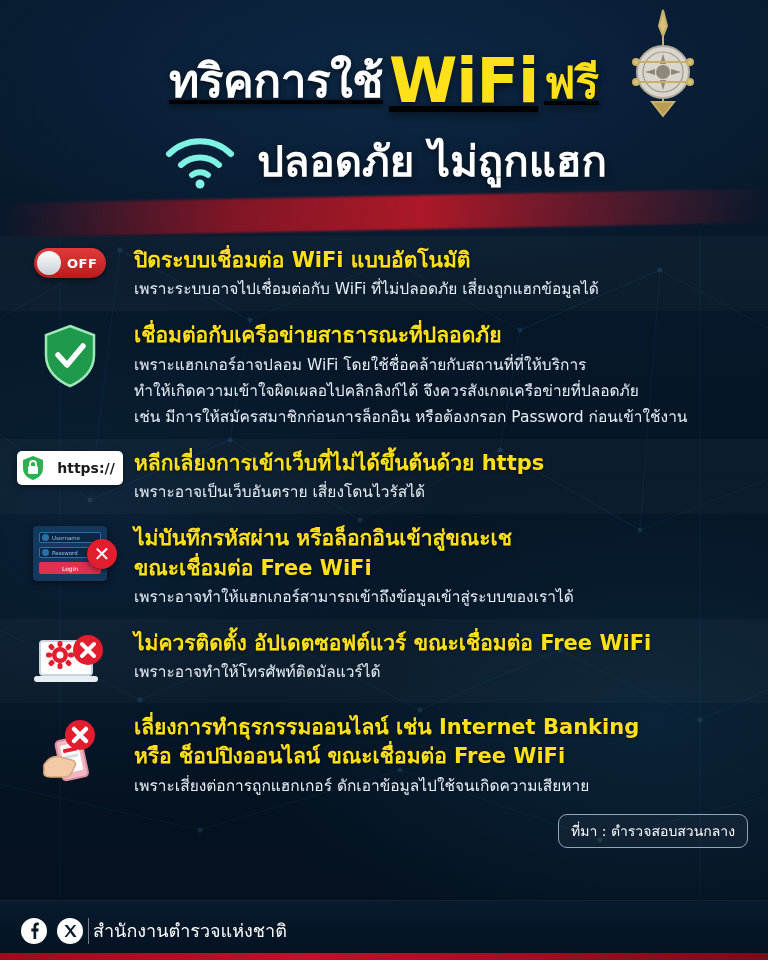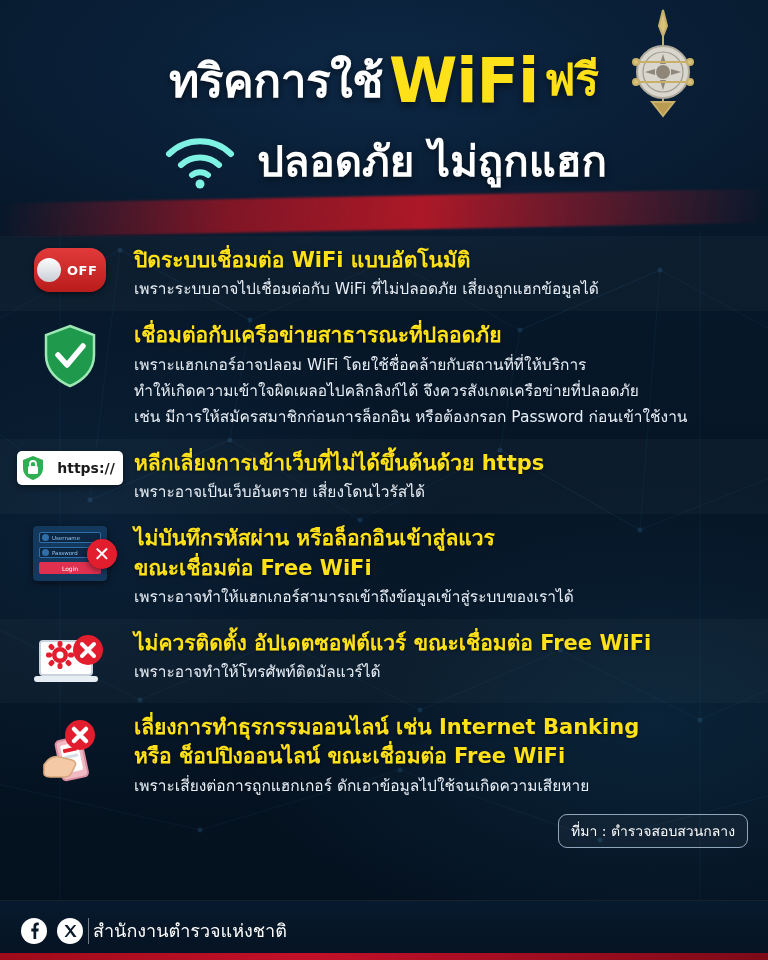--- a/index.html
+++ b/index.html
@@ -26,22 +26,23 @@
     pointer-events: none;
   }
   
   .header {
     position: relative;
     height: 222px;
   }
   .title-row {
     position: absolute;
     top: 44px; left: 0; right: 0;
-    display: flex; align-items: flex-start; justify-content: center;
+    display: flex; align-items: flex-end; justify-content: center;
     gap: 6px;
+    text-decoration: underline;
   }
   .t-white {
     color: #ffffff;
     font-size: 46px;
     font-weight: bold;
     letter-spacing: -0.5px;
     text-shadow: 0 2px 6px rgba(0,0,0,.6);
   }
   .t-yellow {
     color: #ffe11a;
@@ -150,21 +151,21 @@
     margin: 0 4px;
   }
   .org { color: #ffffff; font-size: 18px; }
   .bottom-bar {
     position: absolute; left: 0; right: 0; bottom: 0;
     height: 7px;
     background: linear-gradient(90deg, #9e0b1b 0%, #c3102a 40%, #7c0a18 100%);
   }
   
   .off-toggle {
-    width: 72px; height: 44px; border-radius: 16px;
+    width: 72px; height: 30px; border-radius: 16px;
     background: linear-gradient(180deg,#e23a3a,#b91c1c);
     display: flex; align-items: center; gap: 6px;
     padding: 3px;
     box-shadow: 0 2px 5px rgba(0,0,0,.5);
   }
   .off-knob {
     width: 24px; height: 24px; border-radius: 50%;
     background: linear-gradient(180deg,#fdfdfd,#c9cfd6);
   }
   .off-text { color: #fff; font-size: 13px; font-weight: bold; letter-spacing: .5px; }
@@ -342,21 +343,21 @@
           </div>
           <div class="login-field">
             <span class="login-dot"></span>
             <span class="login-ph">Password</span>
           </div>
           <div class="login-btn">Login</div>
           <div class="x-badge">✕</div>
         </div>
       </div>
       <div class="txt-cell">
-        <div class="head">ไม่บันทึกรหัสผ่าน หรือล็อกอินเข้าสู่ลแวร</div>
+        <div class="head">ไม่บันทึกรหัสผ่าน หรือล็อกอินเข้าสู่ขณะเช</div>
         <div class="head">ขณะเชื่อมต่อ Free WiFi</div>
         <div class="desc">เพราะอาจทำให้แฮกเกอร์สามารถเข้าถึงข้อมูลเข้าสู่ระบบของเราได้</div>
       </div>
     </div>
 
     <div class="row alt">
       <div class="icon-cell">
         <svg width="84" height="62" viewBox="0 0 84 62">
           <rect x="12" y="10" width="52" height="34" rx="3" fill="#ffffff" stroke="#c9d4de" stroke-width="2"></rect>
           <rect x="6" y="45" width="64" height="6" rx="3" fill="#e6edf3"></rect>

